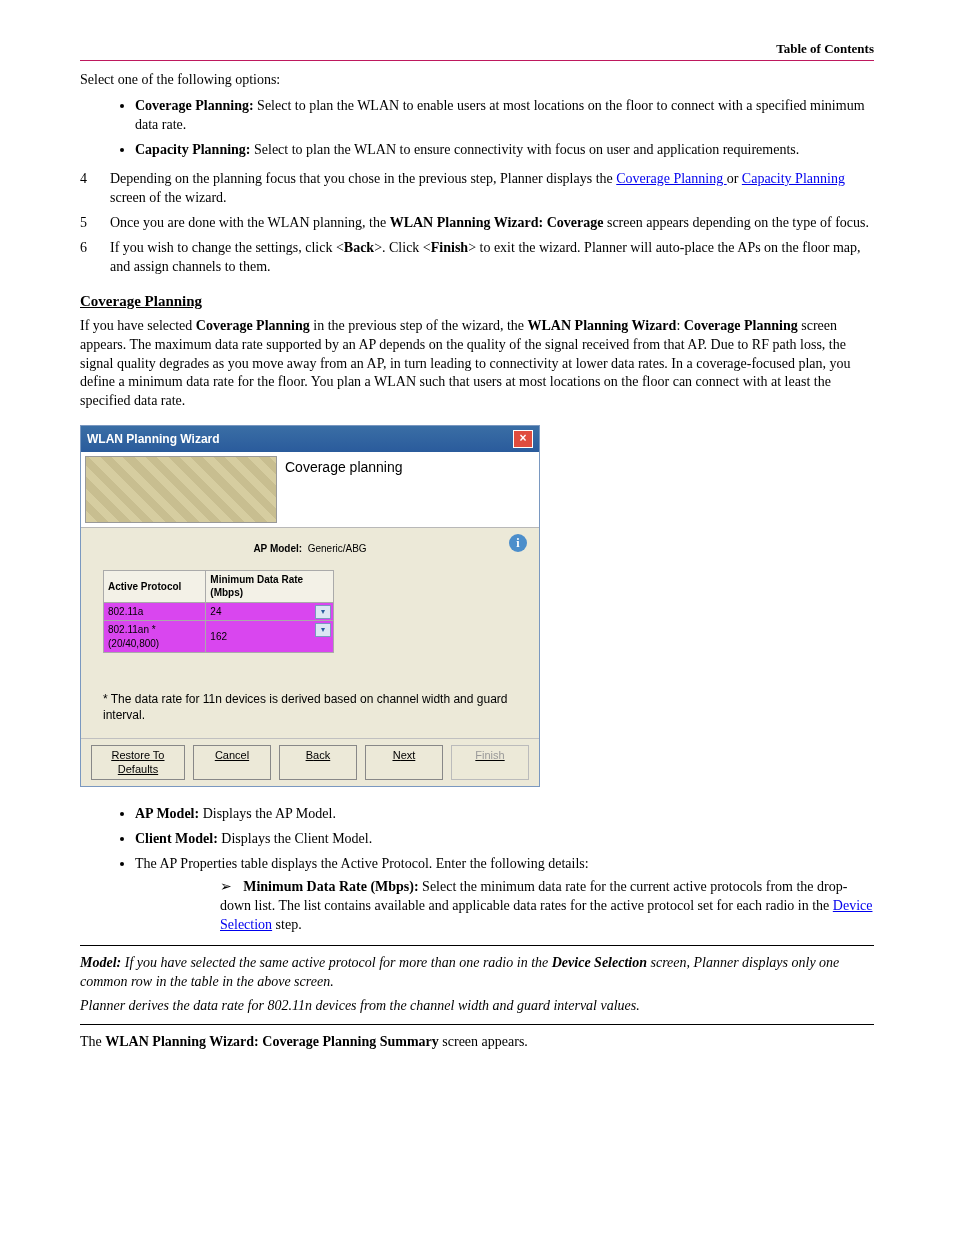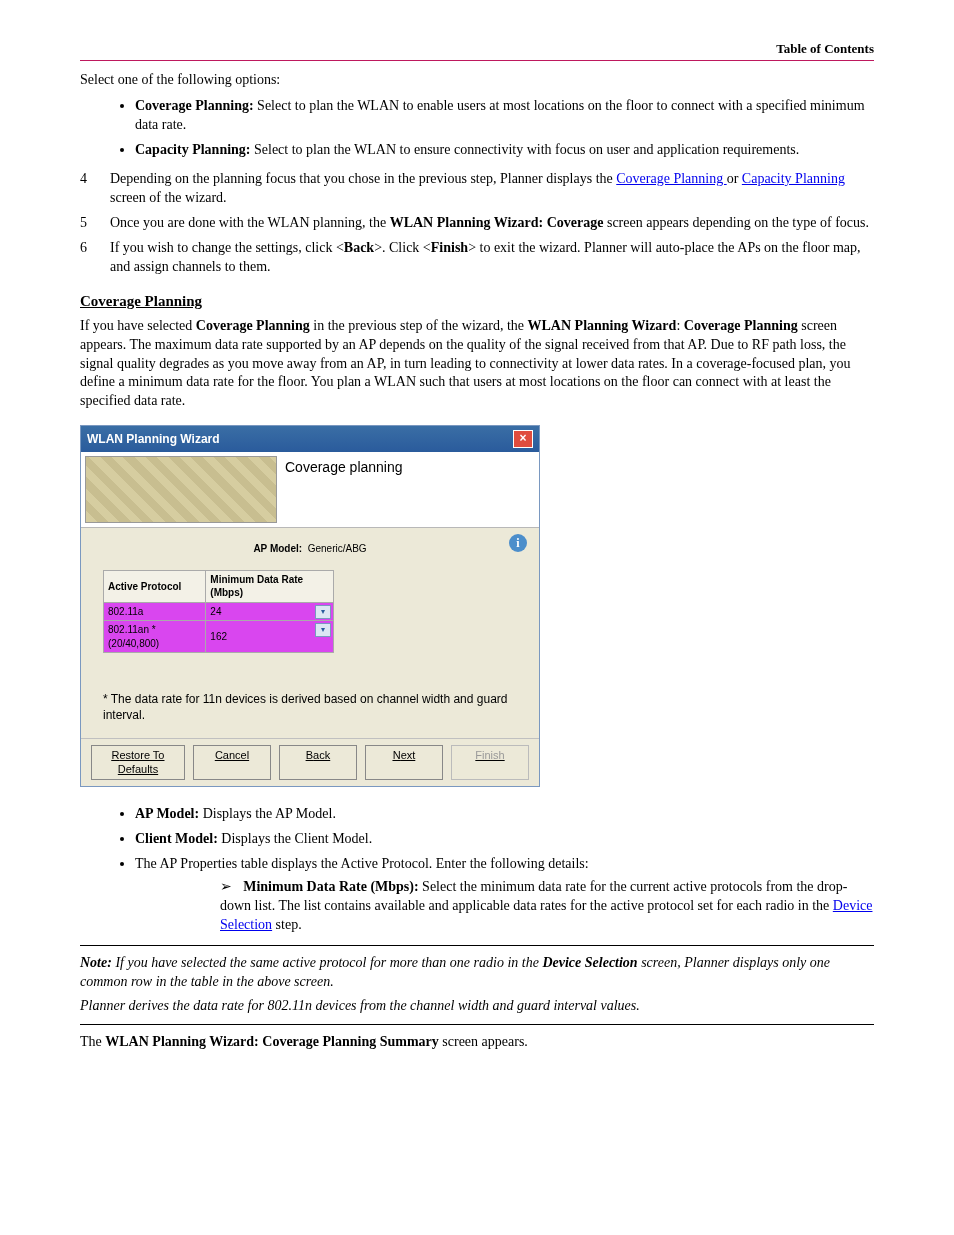--- a/index.html
+++ b/index.html
@@ -205,21 +205,21 @@
     <ul class="sub">
       <li>
         <b>Minimum Data Rate (Mbps):</b><span> Select the minimum data rate for the current active protocols from the drop-down list. The list contains available and applicable data rates for the active protocol set for each radio in the </span><a class="inline">Device Selection</a><span> step.</span>
       </li>
     </ul>
   </li>
 </ul>
 
 <hr class="rule">
 <p class="note">
-  <b>Note:</b><span> If you have selected the same active protocol for more than one radio in the </span><b>Device Selection</b><span> screen, Planner displays only one common row in the table in the above screen.</span>
+  <b>Model:</b><span> If you have selected the same active protocol for more than one radio in the </span><b>Device Selection</b><span> screen, Planner displays only one common row in the table in the above screen.</span>
 </p>
 <p class="note">Planner derives the data rate for 802.11n devices from the channel width and guard interval values.</p>
 <hr class="rule">
 
 <p>
   <span>The </span><b>WLAN Planning Wizard: Coverage Planning Summary</b><span> screen appears.</span>
 </p>
 
 <div class="footer">
   <div class="pg">59</div>

